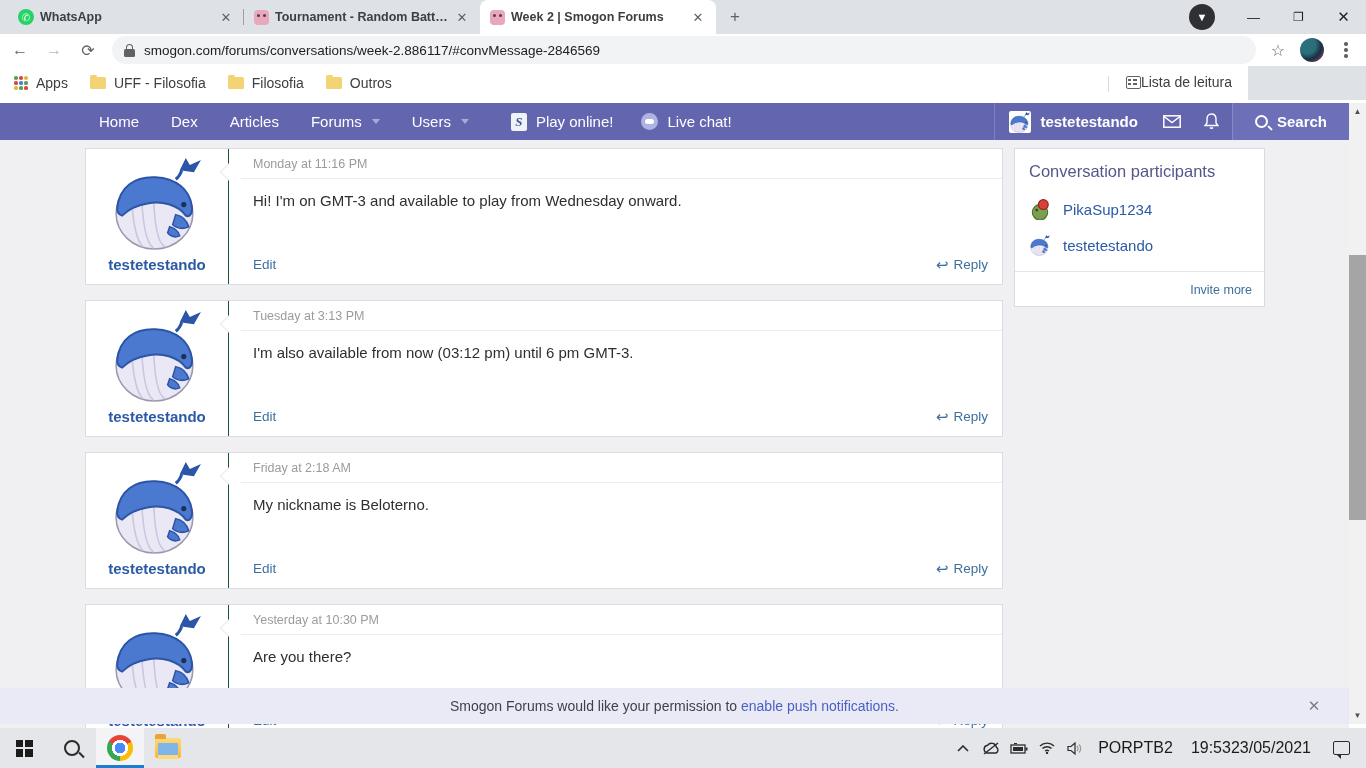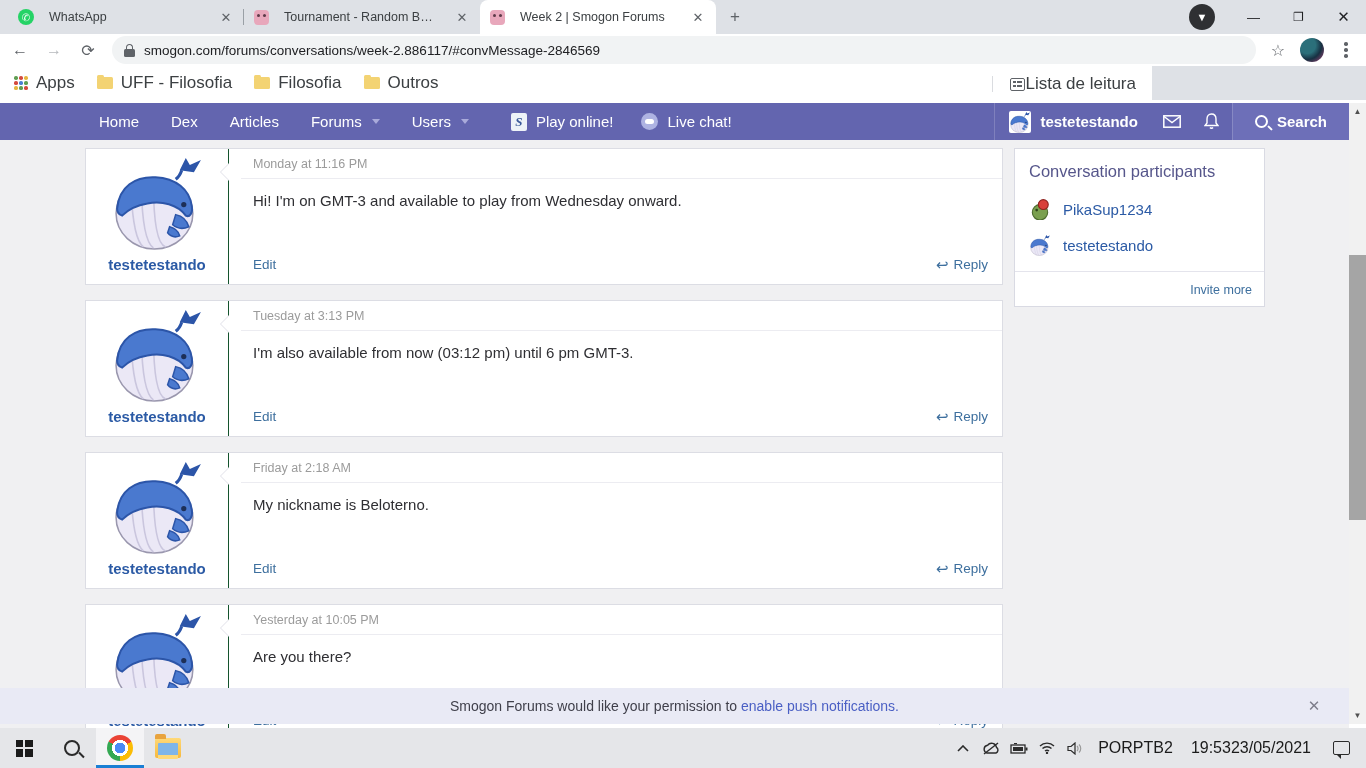--- a/index.html
+++ b/index.html
@@ -3,21 +3,21 @@
 <meta charset="utf-8">
 <style>
   * { margin:0; padding:0; box-sizing:border-box; }
   html,body { width:1366px; height:768px; overflow:hidden; font-family:"Liberation Sans", sans-serif; background:#dee1e6; }
 
   
   #tabstrip { position:absolute; left:0; top:0; width:1366px; height:34px; background:#dee1e6; display:flex; align-items:flex-end; }
   .tab { height:34px; display:flex; align-items:center; padding:0 10px; width:236px; font-size:12.5px; color:#3c4043; position:relative; cursor:pointer; }
   .tab .sep { position:absolute; right:0; top:9px; height:16px; width:1px; background:#9aa0a6; }
   .tab.active { background:#ffffff; border-radius:8px 8px 0 0; z-index:2; }
-  .tab-title { flex:1; white-space:nowrap; overflow:hidden; text-overflow:ellipsis; margin:0 15px; }
+  .tab-title { flex:1; white-space:nowrap; overflow:hidden; text-overflow:ellipsis; margin:0 6px;font-weight:bold; }
   .tab-close { width:16px; height:16px; border-radius:50%; display:flex; align-items:center; justify-content:center; color:#5f6368; font-size:13px; }
   .favicon { width:16px; height:16px; flex:none; }
   .wa-icon { width:16px; height:16px; border-radius:50%; background:#25d366; color:#fff; display:flex; align-items:center; justify-content:center; font-size:10px; }
   .smog-icon { width:15px; height:15px; border-radius:4px; background:#e8a7bb; position:relative; }
   .smog-icon::after { content:""; position:absolute; left:3px; top:4px; width:3px; height:3px; background:#5c3a48; border-radius:50%; box-shadow:6px 0 0 #5c3a48; }
   .newtab-btn { width:26px; height:26px; margin:0 0 4px 6px; display:flex; align-items:center; justify-content:center; font-size:17px; color:#5f6368; cursor:pointer; }
   #win-controls { position:absolute; right:0; top:0; height:34px; display:flex; align-items:center; gap:0; }
   .winbtn { width:45px; height:34px; display:flex; align-items:center; justify-content:center; color:#202124; font-size:13px; cursor:pointer; }
   #update-pill { width:26px; height:26px; border-radius:50%; background:#2f3033; color:#fff; display:flex; align-items:center; justify-content:center; font-size:11px; margin-right:16px; cursor:pointer; }
 
@@ -29,21 +29,21 @@
   #lock-icon { width:11px; height:13px; margin-right:9px; position:relative; flex:none; }
   #lock-icon .lock-body { position:absolute; left:0; bottom:0; width:11px; height:8px; background:#5f6368; border-radius:1.5px; }
   #lock-icon .lock-arc { position:absolute; left:2px; top:0; width:7px; height:7px; border:1.6px solid #5f6368; border-bottom:none; border-radius:4px 4px 0 0; }
   #url-text { font-size:13.5px; color:#202124; }
   #star-btn { width:28px; height:28px; display:flex; align-items:center; justify-content:center; color:#5f6368; font-size:16px; cursor:pointer; }
   #profile-avatar { width:24px; height:24px; border-radius:50%; margin:0 8px; background:radial-gradient(circle at 30% 30%, #2b6f7a 0 35%, #173042 60%, #b0457a 100%); cursor:pointer; }
   #menu-btn { width:28px; height:28px; margin-right:6px; display:flex; flex-direction:column; align-items:center; justify-content:center; gap:2.5px; cursor:pointer; }
   #menu-btn i { width:3.5px; height:3.5px; border-radius:50%; background:#5f6368; }
 
   
-  #bookmarks { position:absolute; left:0; top:66px; width:1152px; height:34px; background:#ffffff; display:flex; align-items:center; font-size:17px; color:#3c4043; }
+  #bookmarks { position:absolute; left:0; top:66px; width:1248px; height:34px; background:#ffffff; display:flex; align-items:center; font-size:14px; color:#3c4043; }
   .bm-item { display:flex; align-items:center; gap:8px; padding:4px 8px; margin-left:6px; border-radius:4px; cursor:pointer; }
   .apps-grid { width:14px; height:14px; display:grid; grid-template-columns:repeat(3,1fr); gap:1.5px; }
   .apps-grid i { border-radius:50%; }
   .folder-ic { width:16px; height:12px; background:#f3d373; border-radius:1.5px; position:relative; }
   .folder-ic::before { content:""; position:absolute; left:0; top:-2.5px; width:7px; height:3px; background:#f3d373; border-radius:1.5px 1.5px 0 0; }
   #reading-list { position:absolute; right:8px; top:4px; display:flex; align-items:center; padding:4px 8px; cursor:pointer; }
   #reading-list::before { content:""; position:absolute; left:-10px; top:6px; width:1px; height:16px; background:#dadce0; }
   .rl-icon { width:15px; height:13px; border:1.4px solid #5f6368; border-radius:2px; position:relative; }
   .rl-icon::before { content:""; position:absolute; left:1.5px; top:2px; width:3px; height:2px; background:#5f6368; box-shadow:0 4px 0 #5f6368; }
   .rl-icon::after { content:""; position:absolute; left:6px; top:2px; width:4.5px; height:2px; background:#5f6368; box-shadow:0 4px 0 #5f6368; }
@@ -354,21 +354,21 @@
         </div>
 
         <div class="msg">
           <div class="msg-avatar-cell">
             <svg class="avatar-img" viewBox="0 0 96 96">
                 <use href="#wailord"></use>
               </svg>
             <span class="msg-author">testetestando</span>
           </div>
           <div class="msg-body">
-            <div class="msg-time">Yesterday at 10:05 PM</div>
+            <div class="msg-time">Yesterday at 10:30 PM</div>
             <div class="msg-text">Are you there?</div>
             <div class="msg-actions">
               <span class="link">Edit</span>
               <span class="reply-link">
                   <span class="reply-glyph">↩</span>
                   <span>Reply</span>
                 </span>
             </div>
           </div>
         </div>

